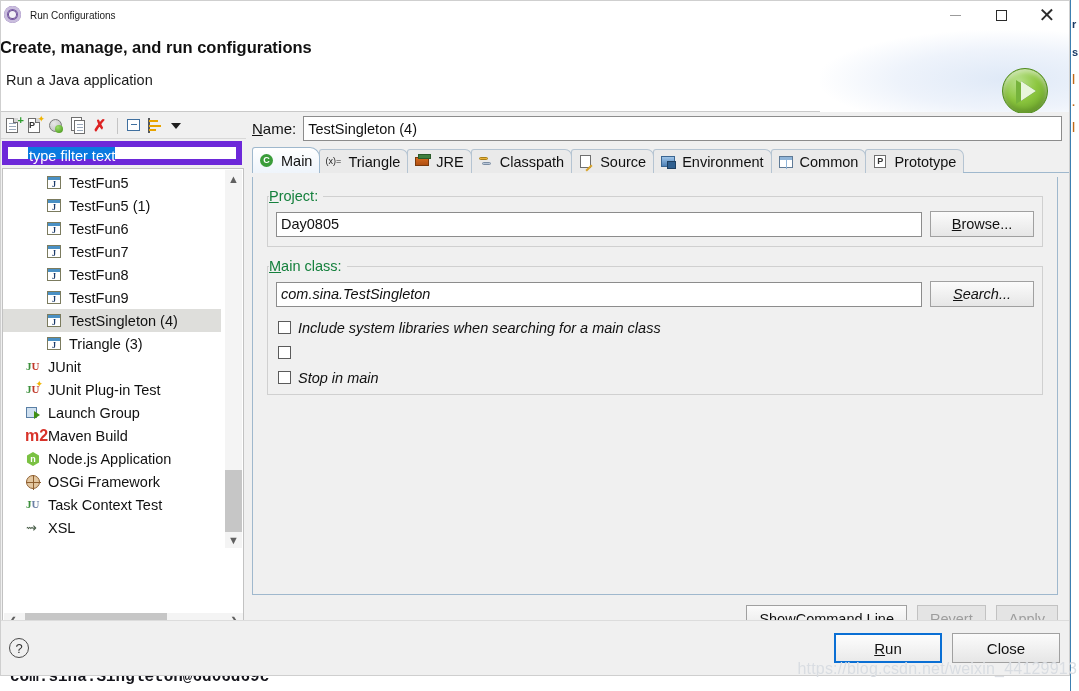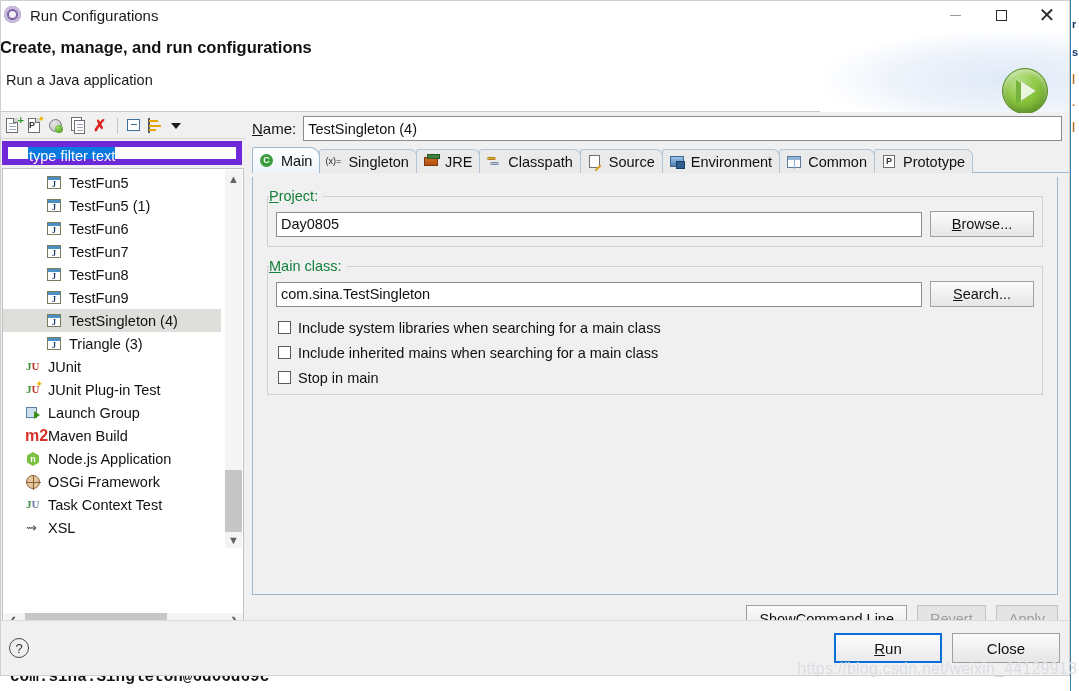--- a/index.html
+++ b/index.html
@@ -53,21 +53,21 @@
     position:absolute; left:1px; top:1px; width:17px; height:17px;
     border-radius: 50%;
     background: #7a5ba6;
     box-shadow: inset 0 0 0 3px #c9bddd;
   }
   .gear:after{
     content:""; position:absolute; left:4px; top:4px; width:9px; height:9px;
     border-radius:50%; background:#f3f1f7; box-shadow: inset 0 0 0 1px #6b4e94;
   }
   .title-text {
-    font-size: 15px; color: #1a1a1a; margin-left: 7px;
+    font-size: 10px; color: #1a1a1a; margin-left: 7px;
     font-family: "Liberation Sans", sans-serif;
   }
   .win-buttons { position:absolute; right: 0; top: 0; display:flex; height:30px; }
   .win-btn {
     width: 46px; height: 30px; display:flex; align-items:center; justify-content:center;
     font-size: 15px; color: #222; background: transparent;
   }
   .win-btn.minimize::before{ content:""; display:block; width:11px; height:1px; background:#9b9b9b; }
   .win-btn .sq { width:11px; height:11px; border:1.3px solid #2b2b2b; }
   .win-btn .xg { font-size: 20px; line-height:20px; color:#2b2b2b; font-weight: 300;}
@@ -583,21 +583,21 @@
                 <span class="cicon">
                   <span>C</span>
                 </span>
               </span>
             <span>Main</span>
           </div>
           <div class="tab">
             <span class="ti">
                 <span class="argicon">(x)=</span>
               </span>
-            <span>Singleton</span>
+            <span>Triangle</span>
           </div>
           <div class="tab">
             <span class="ti">
                 <span class="jreicon"></span>
               </span>
             <span>JRE</span>
           </div>
           <div class="tab">
             <span class="ti">
                 <span class="cpicon">
@@ -645,36 +645,35 @@
                 <div class="text-field">
                   <span>Day0805</span>
                 </div>
                 <div class="btn"><span class="u">B</span>rowse...</div>
               </div>
             </div>
           </div>
 
           <div class="group">
             <div class="g-label"><span class="u">M</span>ain class:</div>
-            <div class="g-frame" style="padding-bottom:4px;">
+            <div class="g-frame" style="padding-bottom:4px;font-style:italic;">
               <div class="row">
                 <div class="text-field">
                   <span>com.sina.TestSingleton</span>
                 </div>
                 <div class="btn"><span class="u">S</span>earch...</div>
               </div>
 
               <div class="checks" style="margin-left:2px;">
                 <div class="chk-row">
                   <span class="chk"></span>
                   <span>Include system libraries when searching for a main class</span>
                 </div>
                 <div class="chk-row">
                   <span class="chk"></span>
-                  <span>Include inherited mains when searching for a main class</span>
                 </div>
                 <div class="chk-row">
                   <span class="chk"></span>
                   <span>Stop in main</span>
                 </div>
               </div>
             </div>
           </div>
 
         </div>

